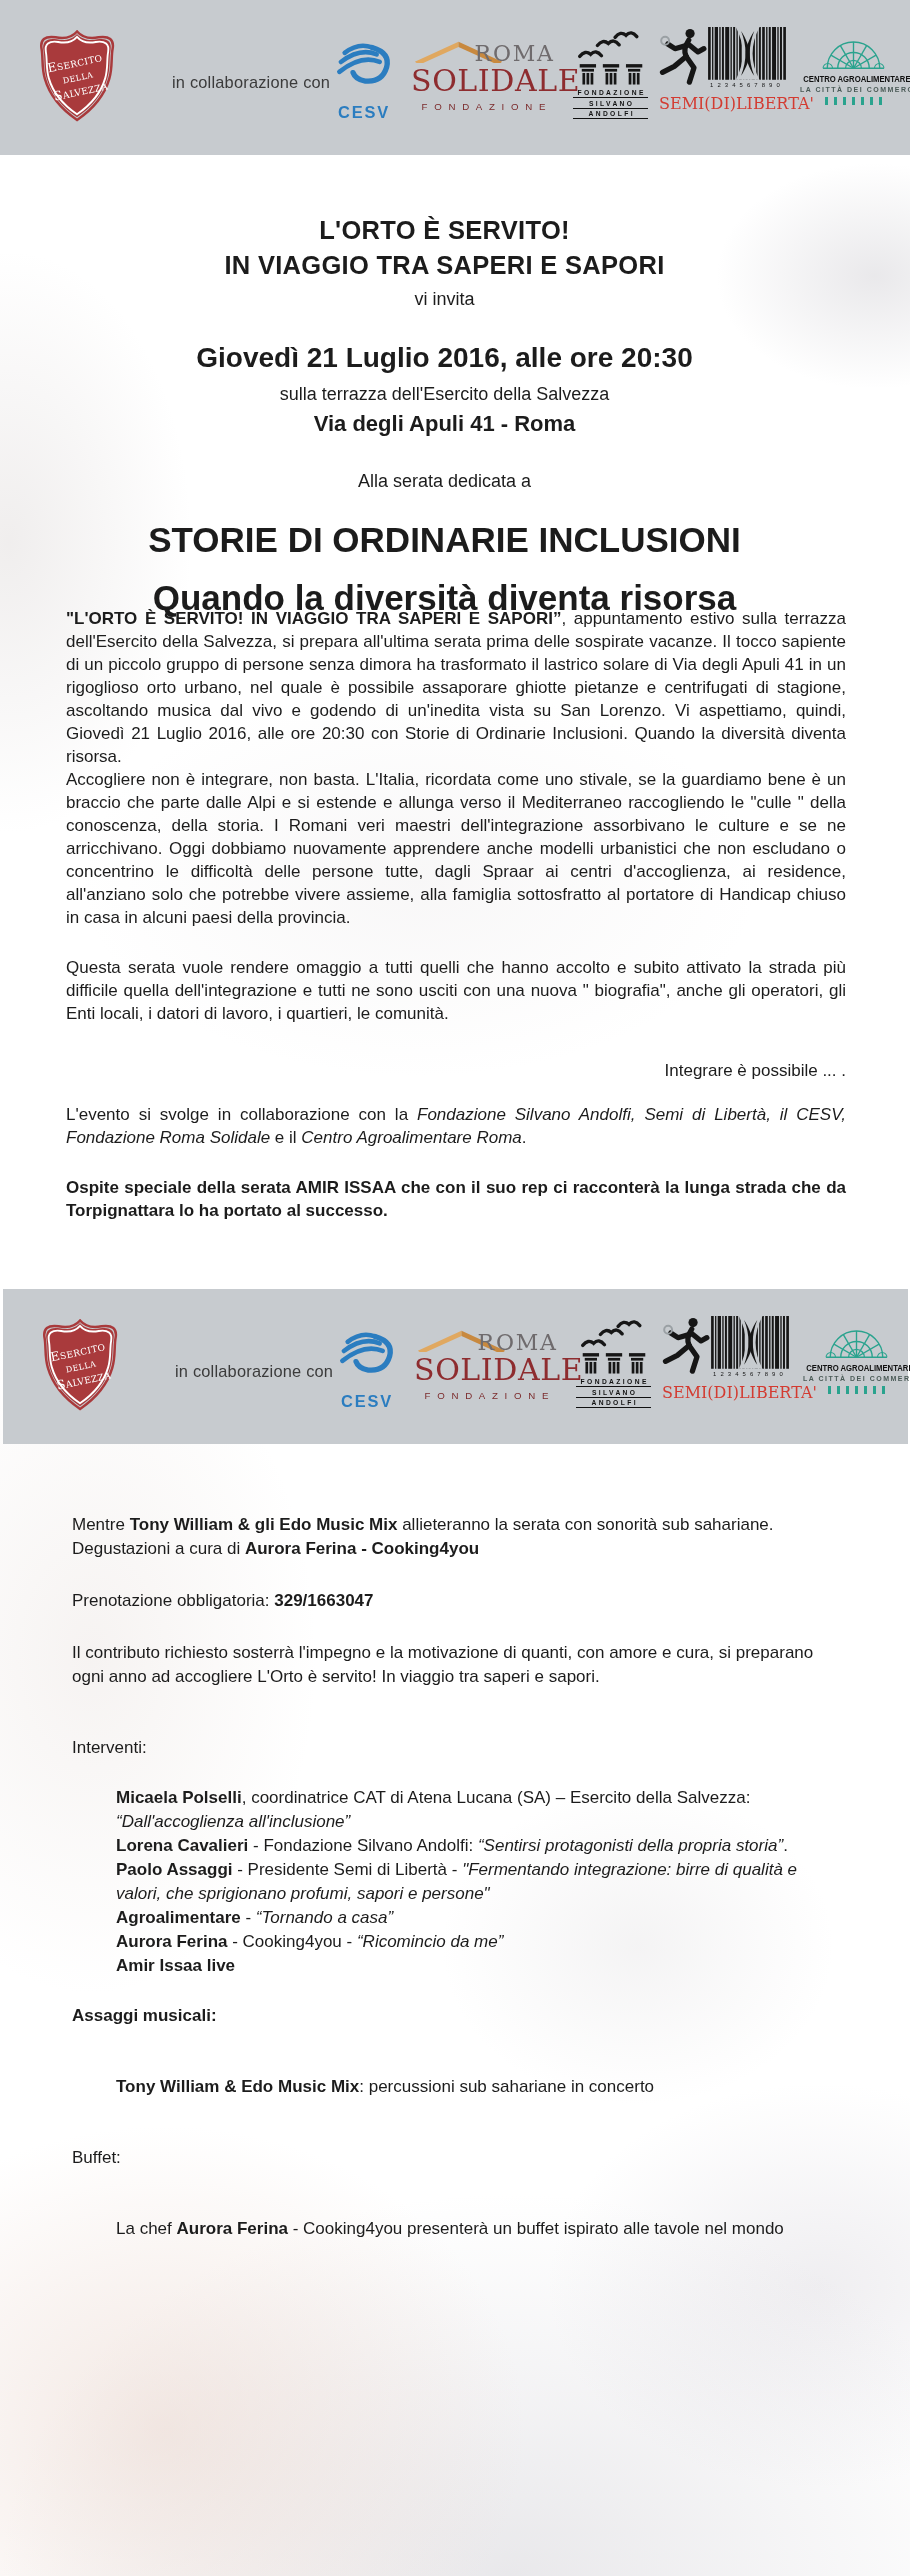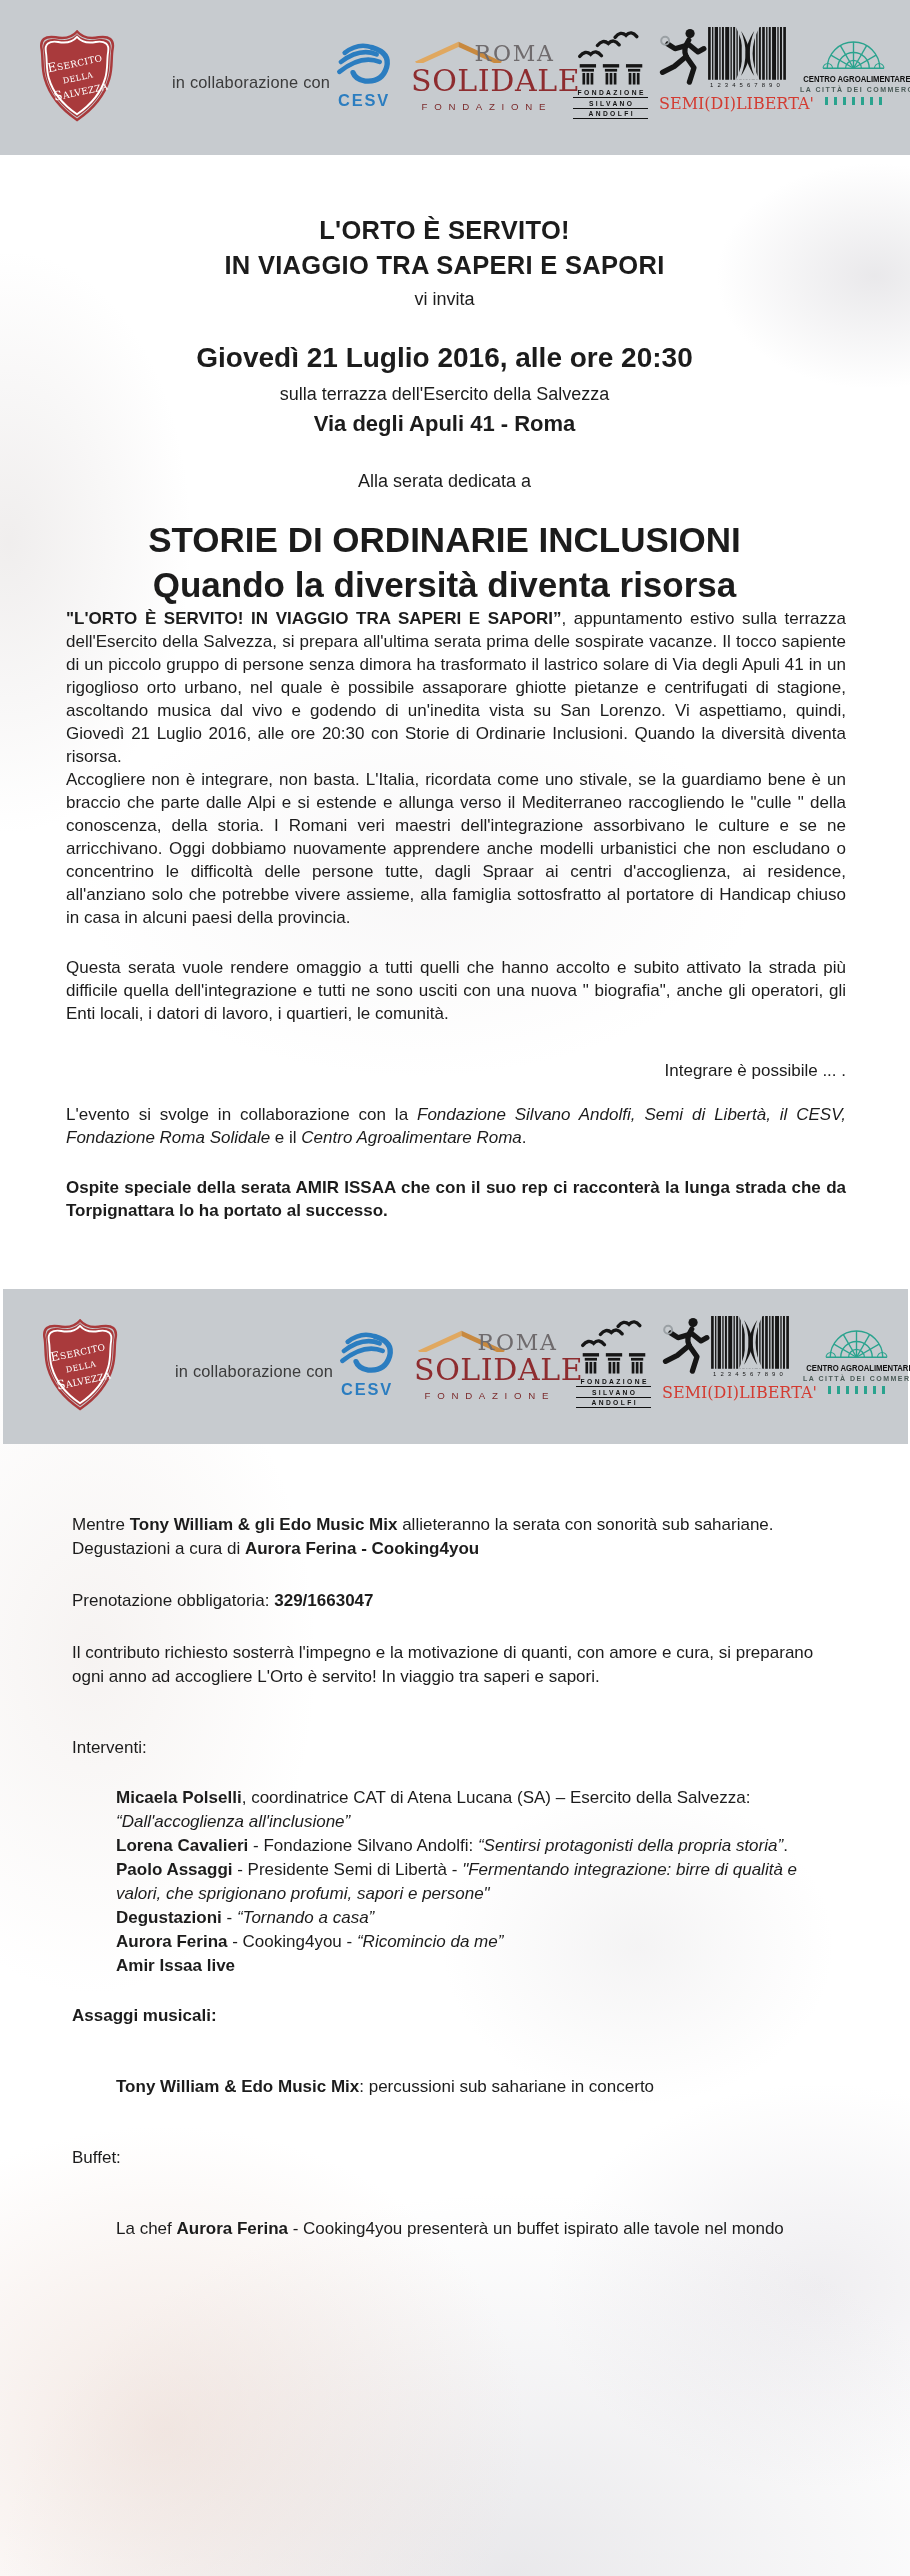--- a/index.html
+++ b/index.html
@@ -27,21 +27,21 @@
   
   .band { position:absolute; left:0; width:911px; height:155px; background:#c7cbcf; }
   .band.band1 { top:0; }
   .band.band2 { top:1289px; left:3px; width:905px; }
   .band > div { position:absolute; }
 
   .shield-wrap { left:38px; top:30px; width:78px; height:92px; }
   .collab-label { left:172px; top:73px; font-size:16.4px; color:#3b3b3b; letter-spacing:0.2px; }
 
   .cesv { left:330px; top:39px; width:68px; text-align:center; }
-  .cesv .cesv-name { font-size:16.4px; font-weight:700; color:#2b7dc0; letter-spacing:1.8px; margin-top:1px; }
+  .cesv .cesv-name { font-size:16.4px; font-weight:700; color:#2b7dc0; letter-spacing:1.8px; margin-top:13px; }
 
   .solidale { left:411px; top:39px; width:145px; height:78px; font-family:"DejaVu Serif", serif; }
   .solidale .roof    { position:absolute; left:2.4px; top:1.2px; }
   .solidale .roma    { position:absolute; right:1.2px; top:2.4px; font-size:22px; color:#6f6b6d; letter-spacing:1.8px; }
   .solidale .solid   { position:absolute; left:0; top:24px; width:100%; text-align:center; font-size:30px; color:#8e2c2f; letter-spacing:0.6px; }
   .solidale .fondaz  { position:absolute; left:0; top:62px; width:100%; text-align:center; font-size:9.7px; color:#7b2a2b; letter-spacing:6.7px; text-indent:6.7px; font-family:"Liberation Sans", sans-serif; }
 
   .andolfi { left:573px; top:29px; width:75px; text-align:center; color:#111; }
   .andolfi .a-line { font-size:6.7px; font-weight:700; letter-spacing:2.4px; text-indent:2.4px; border-bottom:0.9px solid #111; padding:1.2px 0 1.2px 0; font-family:"Liberation Sans", sans-serif; }
 
@@ -57,21 +57,21 @@
 
   
   .invite { position:absolute; left:0; top:216px; width:889px; text-align:center; }
   .inv-t1 { font-size:25.5px; font-weight:700; letter-spacing:0.3px; margin-bottom:5.5px; }
   .inv-t2 { font-size:25.5px; font-weight:700; letter-spacing:0.3px; margin-bottom:9.7px; }
   .inv-vi { font-size:18px; margin-bottom:32px; }
   .inv-dt { font-size:28px; font-weight:700; margin-bottom:9.7px; }
   .inv-ve { font-size:18px; margin-bottom:6px; }
   .inv-ad { font-size:22px; font-weight:700; margin-bottom:34px; }
   .inv-de { font-size:18px; margin-bottom:28px; }
-  .inv-e1 { font-size:35px; font-weight:700; margin-bottom:5px; }
+  .inv-e1 { font-size:35px; font-weight:700; margin-bottom:18px; }
   .inv-e2 { font-size:35px; font-weight:700; }
 
   
   .body-text { position:absolute; left:66px; top:607px; width:780px; font-size:17px; line-height:23px; }
   .body-text p { text-align:justify; }
   .body-text .p2 { margin-top:27px; }
   .body-text .p3 { margin-top:34px; text-align:right; }
   .body-text .p4 { margin-top:20.6px; }
   .body-text .p5 { margin-top:27px; font-weight:700; }
   .run-b { font-weight:700; }
@@ -434,21 +434,21 @@
   <div class="music"><span>Mentre </span><span class="run-b">Tony William &amp; gli Edo Music Mix</span><span> allieteranno la serata con sonorità sub sahariane.</span></div>
   <div class="tasting"><span>Degustazioni a cura di </span><span class="run-b">Aurora Ferina - Cooking4you</span></div>
   <div class="booking"><span>Prenotazione obbligatoria: </span><span class="run-b">329/1663047</span></div>
   <div class="contribution">Il contributo richiesto sosterrà l'impegno e la motivazione di quanti, con amore e cura, si preparano ogni anno ad accogliere L'Orto è servito! In viaggio tra saperi e sapori.</div>
 
   <div class="interventi-label">Interventi:</div>
   <div class="interventi-list">
     <div class="int-item"><span class="run-b">Micaela Polselli</span><span>, coordinatrice CAT di Atena Lucana (SA) – Esercito della Salvezza: </span><span class="run-i">“Dall'accoglienza all'inclusione”</span></div>
     <div class="int-item"><span class="run-b">Lorena Cavalieri</span><span> - Fondazione Silvano Andolfi: </span><span class="run-i">“Sentirsi protagonisti della propria storia”</span><span>.</span></div>
     <div class="int-item"><span class="run-b">Paolo Assaggi</span><span> - Presidente Semi di Libertà - </span><span class="run-i">"Fermentando integrazione: birre di qualità e valori, che sprigionano profumi, sapori e persone"</span></div>
-    <div class="int-item"><span class="run-b">Degustazioni</span><span> - </span><span class="run-i">“Tornando a casa”</span></div>
+    <div class="int-item"><span class="run-b">Agroalimentare</span><span> - </span><span class="run-i">“Tornando a casa”</span></div>
     <div class="int-item"><span class="run-b">Aurora Ferina</span><span> - Cooking4you - </span><span class="run-i">“Ricomincio da me”</span></div>
     <div class="int-item"><span class="run-b">Amir Issaa live</span></div>
   </div>
 
   <div class="assaggi-label">Assaggi musicali:</div>
   <div class="assaggi-item"><span class="run-b">Tony William &amp; Edo Music Mix</span><span>: percussioni sub sahariane in concerto</span></div>
 
   <div class="buffet-label">Buffet:</div>
   <div class="buffet-item"><span>La chef </span><span class="run-b">Aurora Ferina</span><span> - Cooking4you presenterà un buffet ispirato alle tavole nel mondo</span></div>
 </div>

